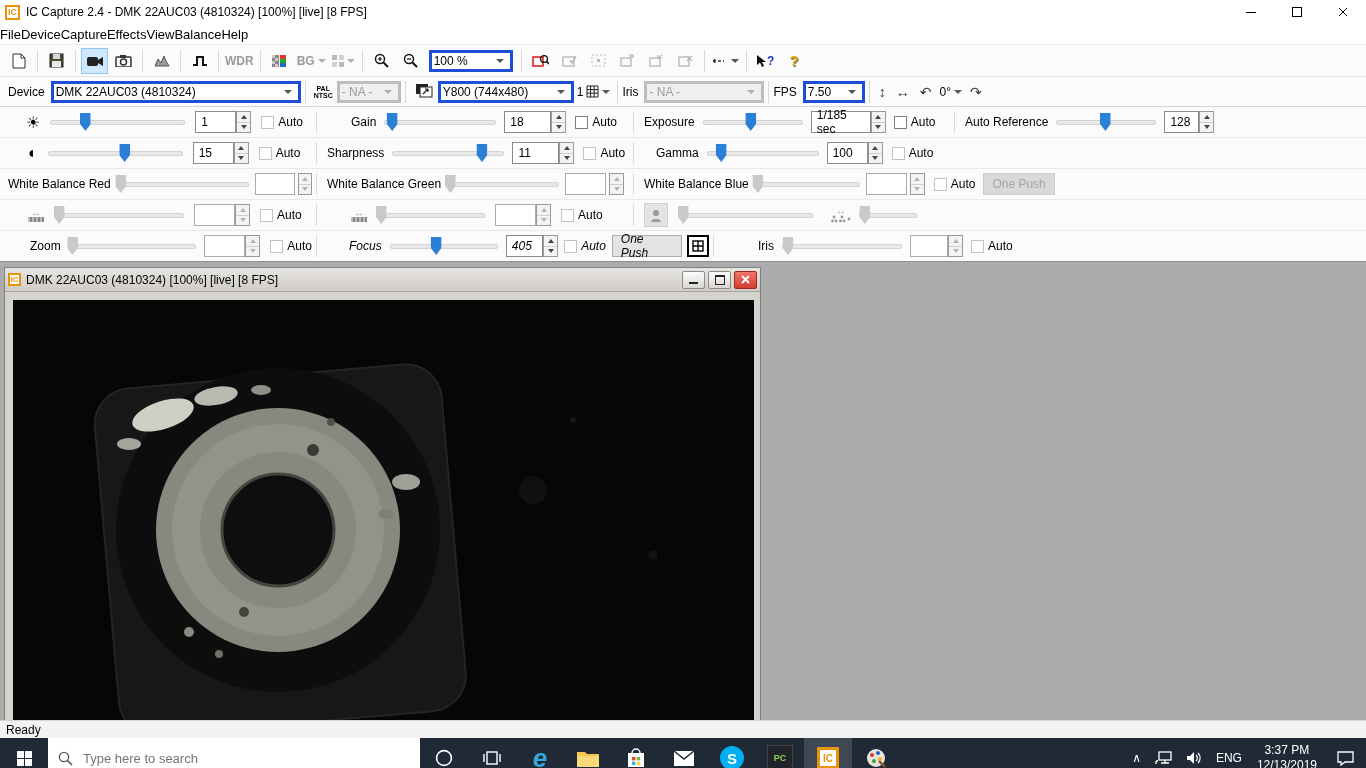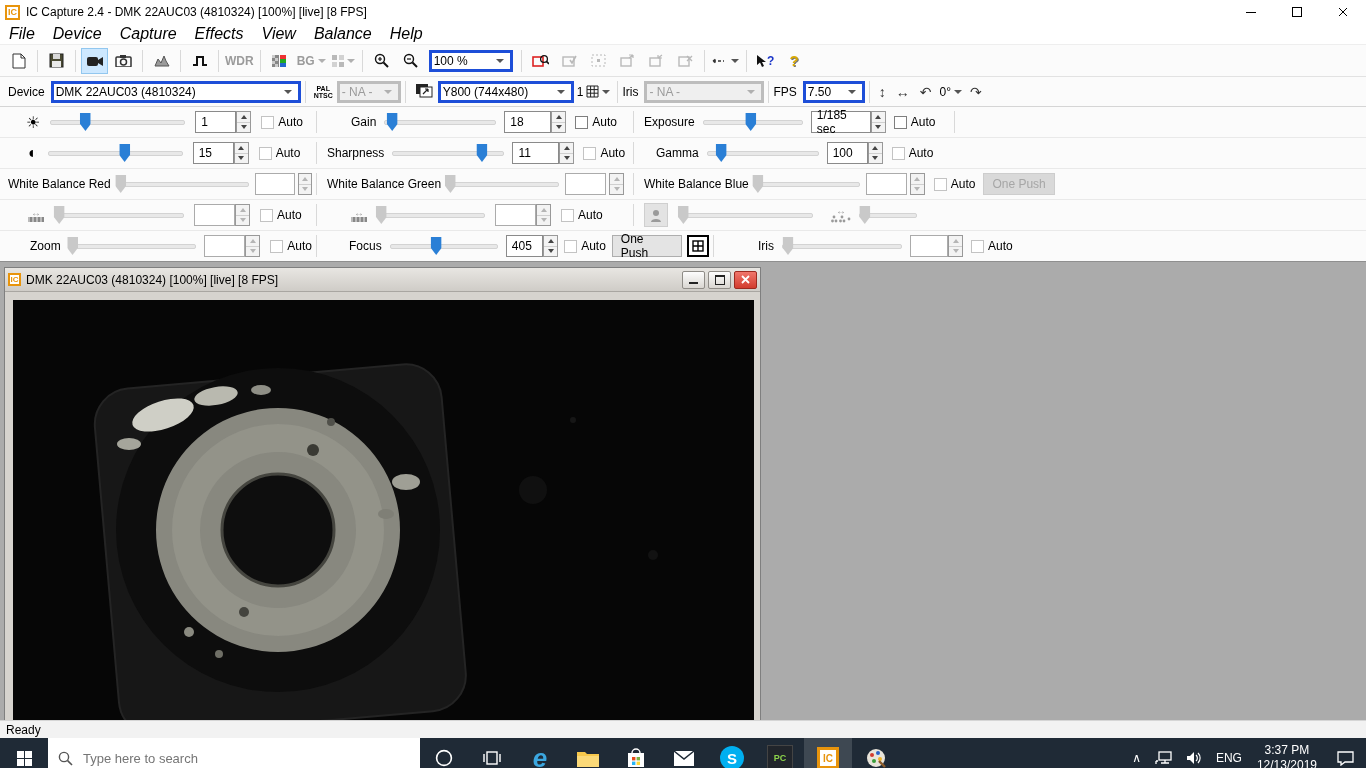--- a/index.html
+++ b/index.html
@@ -13,21 +13,21 @@
   .title-text{font-size:12px;}
   .caption-btns{margin-left:auto;display:flex;height:100%;}
   .capbtn{width:46px;height:100%;display:flex;align-items:center;justify-content:center;}
   .glyph-min{width:10px;height:1px;background:#000;}
   .glyph-restore{width:8px;height:8px;border:1px solid #000;position:relative;background:#fff;}
   .glyph-restore::before{content:"";position:absolute;left:2px;top:-3px;width:8px;height:8px;border:1px solid #000;z-index:-1;}
   .glyph-close svg{display:block;}
 
   
   .menubar{height:20px;background:#fff;display:flex;align-items:center;border-bottom:1px solid #eee;}
-  .menu-item{padding:0 9px;height:100%;display:flex;align-items:center;font-size:16px;font-style:italic;}
+  .menu-item{padding:0 0;height:100%;display:flex;align-items:center;font-size:13px;}
 
   
   .toolbar{height:31px;background:#fbfbfb;display:flex;align-items:center;border-bottom:1px solid #e2e2e2;padding-left:4px;}
   .tbtn{min-width:27px;height:26px;display:flex;align-items:center;justify-content:center;margin:0 1px;border:1px solid transparent;box-sizing:border-box;}
   .tbtn.active{background:#cde8ff;border-color:#92c7ef;}
   .sepv{width:1px;height:22px;background:#d9d9d9;margin:0 4px;}
   .combo{height:22px;background:#fff;border:3px solid #1d4ed8;display:flex;align-items:center;box-sizing:border-box;padding-left:2px;}
   .combo .chev{margin-left:auto;margin-right:6px;}
   .combo.dis{background:#efefef;color:#9b9b9b;border-color:#bdbdbd;}
   .chev{width:0;height:0;border-left:4px solid transparent;border-right:4px solid transparent;border-top:4px solid #555;}
@@ -399,20 +399,36 @@
             <div class="sb">
               <span class="td"></span>
             </div>
           </div>
         <div class="cbwrap" style="margin-left:8px;">
             <span class="cb"></span>
             <span class="cblabel">Auto</span>
           </div>
       </div>
       <div class="sepv"></div>
+      <div class="pg" style="padding-left:6px;">
+        <span class="plabel">Auto Reference</span>
+        <div class="slider" style="width:100px;margin:0 8px;">
+            <div class="track"></div>
+            <div class="thumb" style="left: 49%;"></div>
+          </div>
+        <div class="edit" style="width:35px;">128</div>
+        <div class="spin">
+            <div class="sb">
+              <span class="tu"></span>
+            </div>
+            <div class="sb">
+              <span class="td"></span>
+            </div>
+          </div>
+      </div>
     </div>
 
     <div class="prow">
       <div class="pg" style="width:312px;padding-left:28px;">
         <span style="font-size:16px;">◐</span>
         <div class="slider" style="width:135px;margin:0 10px;">
             <div class="track"></div>
             <div class="thumb" style="left: 57%;"></div>
           </div>
         <div class="edit" style="width:41px;">15</div>
@@ -625,21 +641,21 @@
             <div class="sb">
               <span class="td"></span>
             </div>
           </div>
         <div class="cbwrap" style="margin-left:10px;">
             <span class="cb dis"></span>
             <span class="cblabel gray">Auto</span>
           </div>
       </div>
       <div class="sepv"></div>
-      <div class="pg" style="width:388px;padding-left:28px;">
+      <div class="pg" style="width:388px;padding-left:28px;font-style:italic;">
         <span class="plabel">Focus</span>
         <div class="slider" style="width:110px;margin:0 8px;">
             <div class="track"></div>
             <div class="thumb" style="left: 43%;"></div>
           </div>
         <div class="edit" style="width:38px;">405</div>
         <div class="spin">
             <div class="sb">
               <span class="tu"></span>
             </div>

